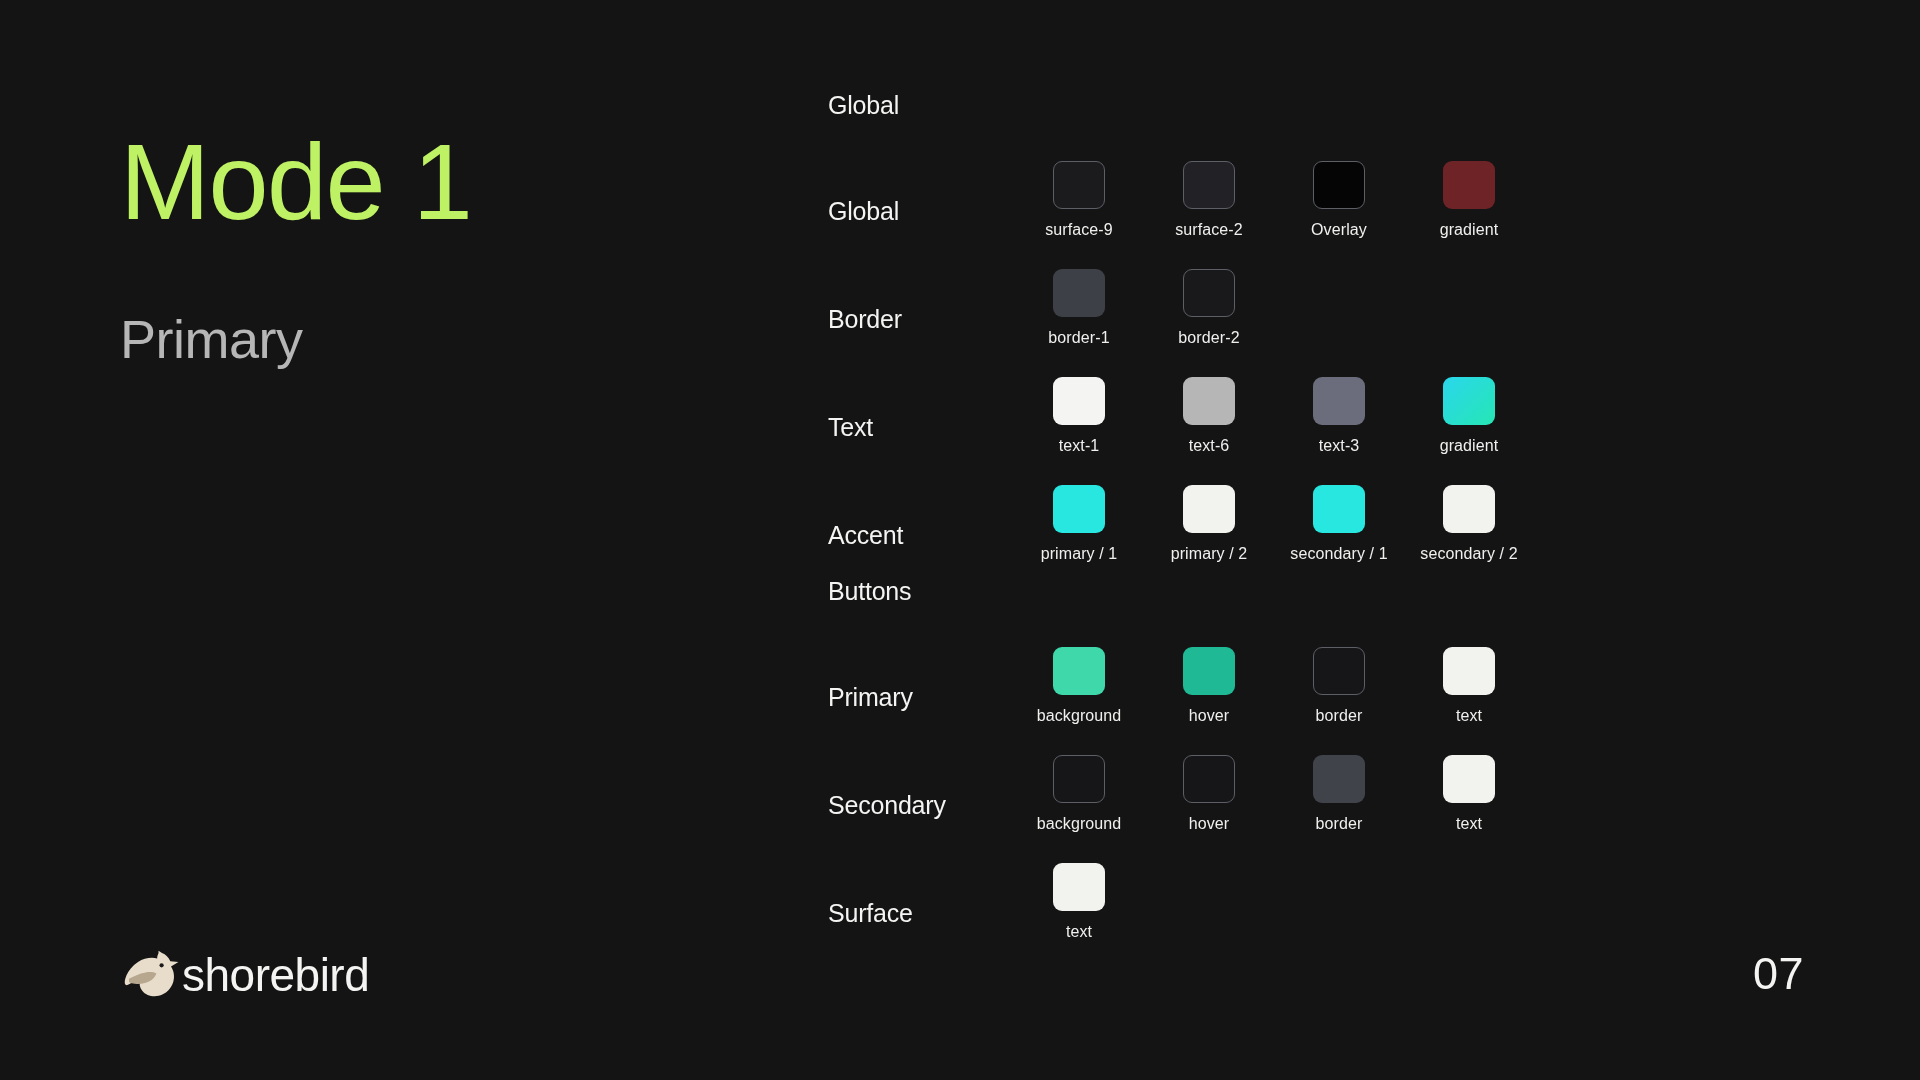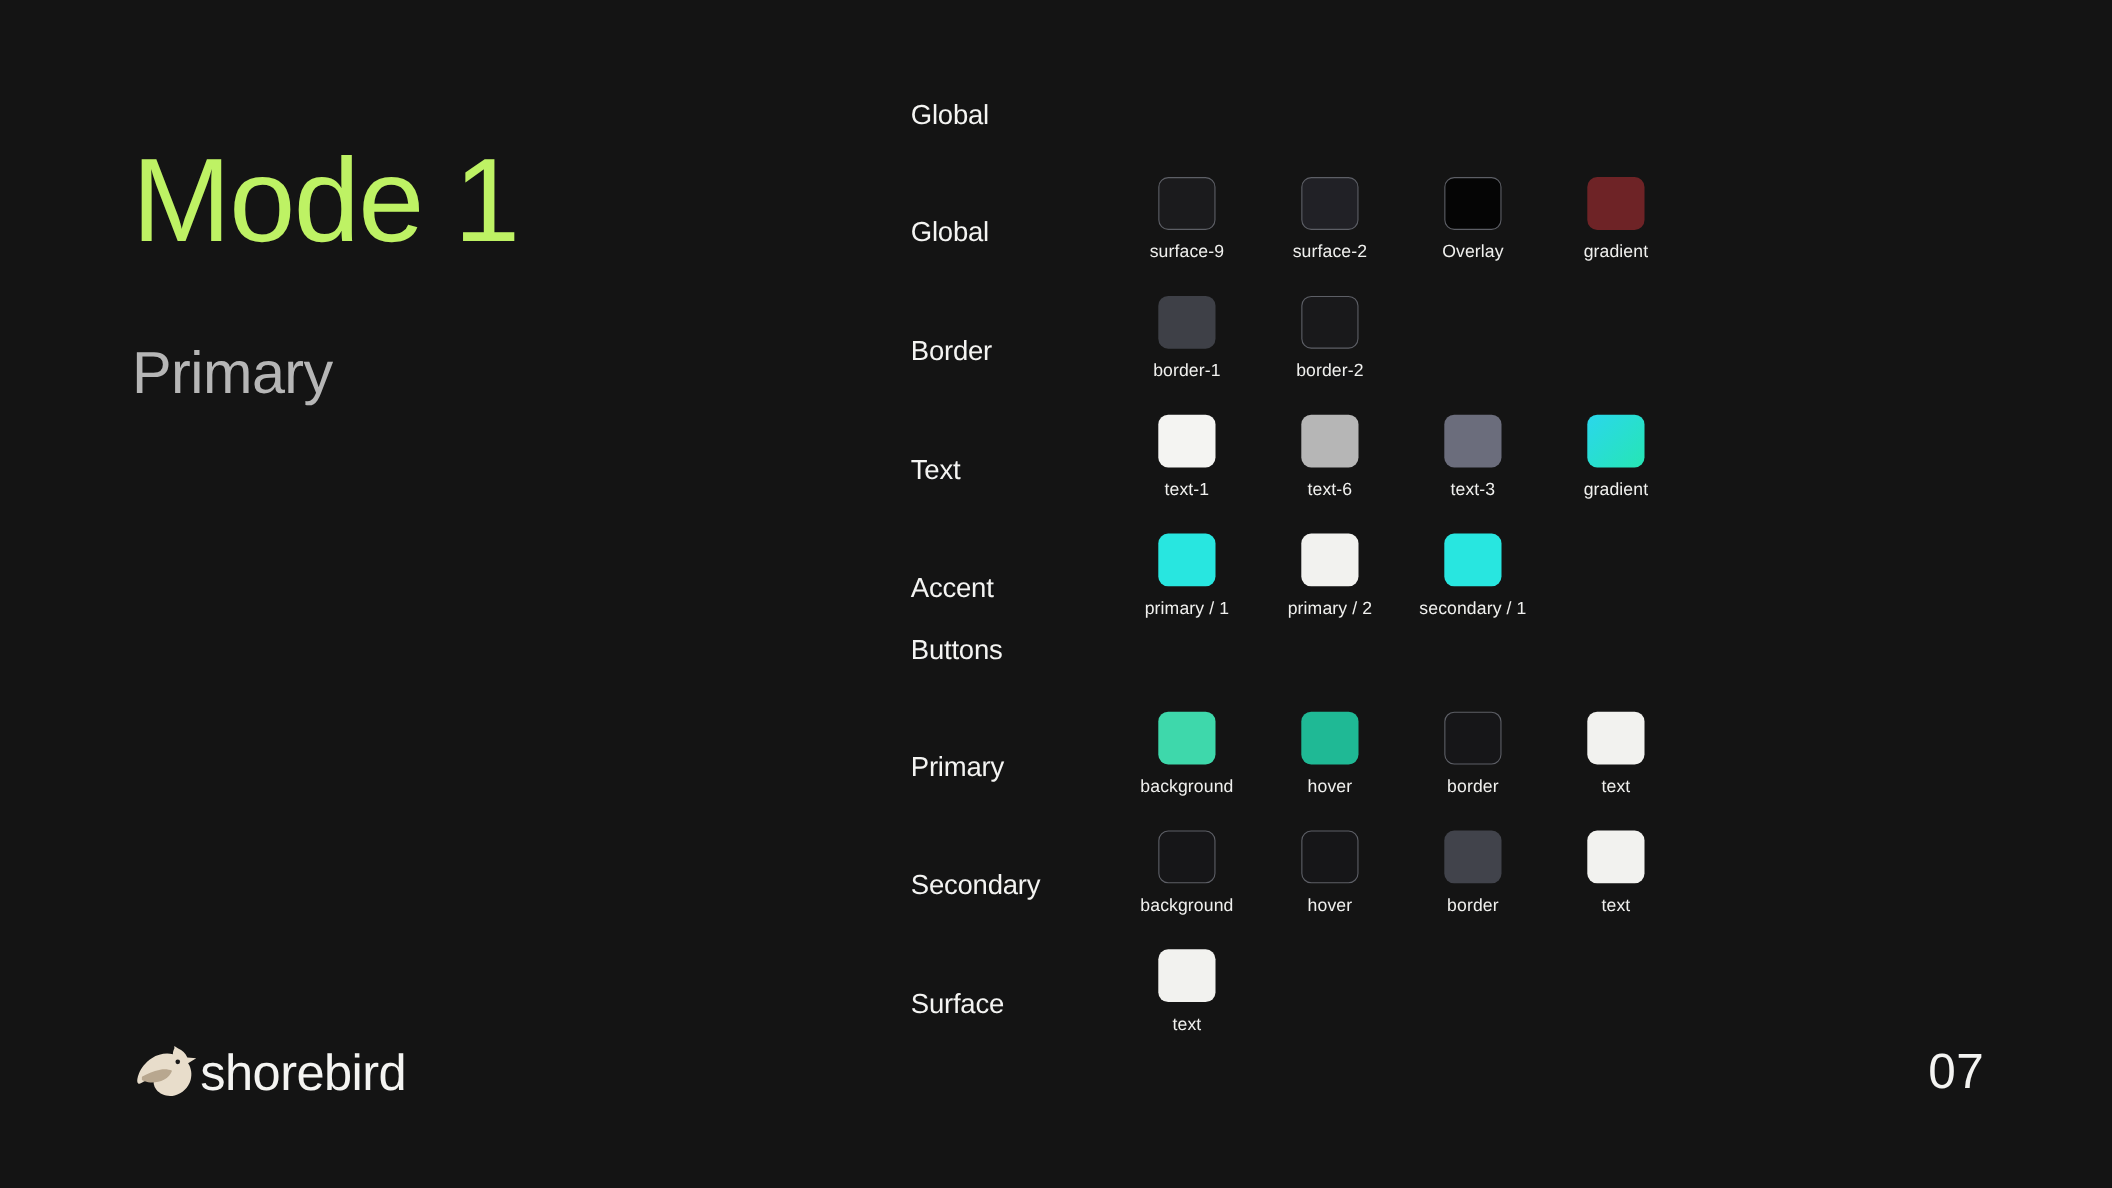--- a/index.html
+++ b/index.html
@@ -242,20 +242,24 @@
             <div class="chip-label">primary / 1</div>
           </div>
           <div class="swatch-cell">
             <div class="chip" style="background: rgb(242, 242, 239);"></div>
             <div class="chip-label">primary / 2</div>
           </div>
           <div class="swatch-cell">
             <div class="chip" style="background: rgb(40, 230, 224);"></div>
             <div class="chip-label">secondary / 1</div>
           </div>
+          <div class="swatch-cell">
+            <div class="chip" style="background: rgb(242, 242, 239);"></div>
+            <div class="chip-label">secondary / 2</div>
+          </div>
         </div>
       </div>
       <div class="group-header buttons-header">Buttons</div>
       <div class="token-row">
         <div class="row-label">Primary</div>
         <div class="swatch-track">
           <div class="swatch-cell">
             <div class="chip" style="background: rgb(62, 216, 171);"></div>
             <div class="chip-label">background</div>
           </div>

